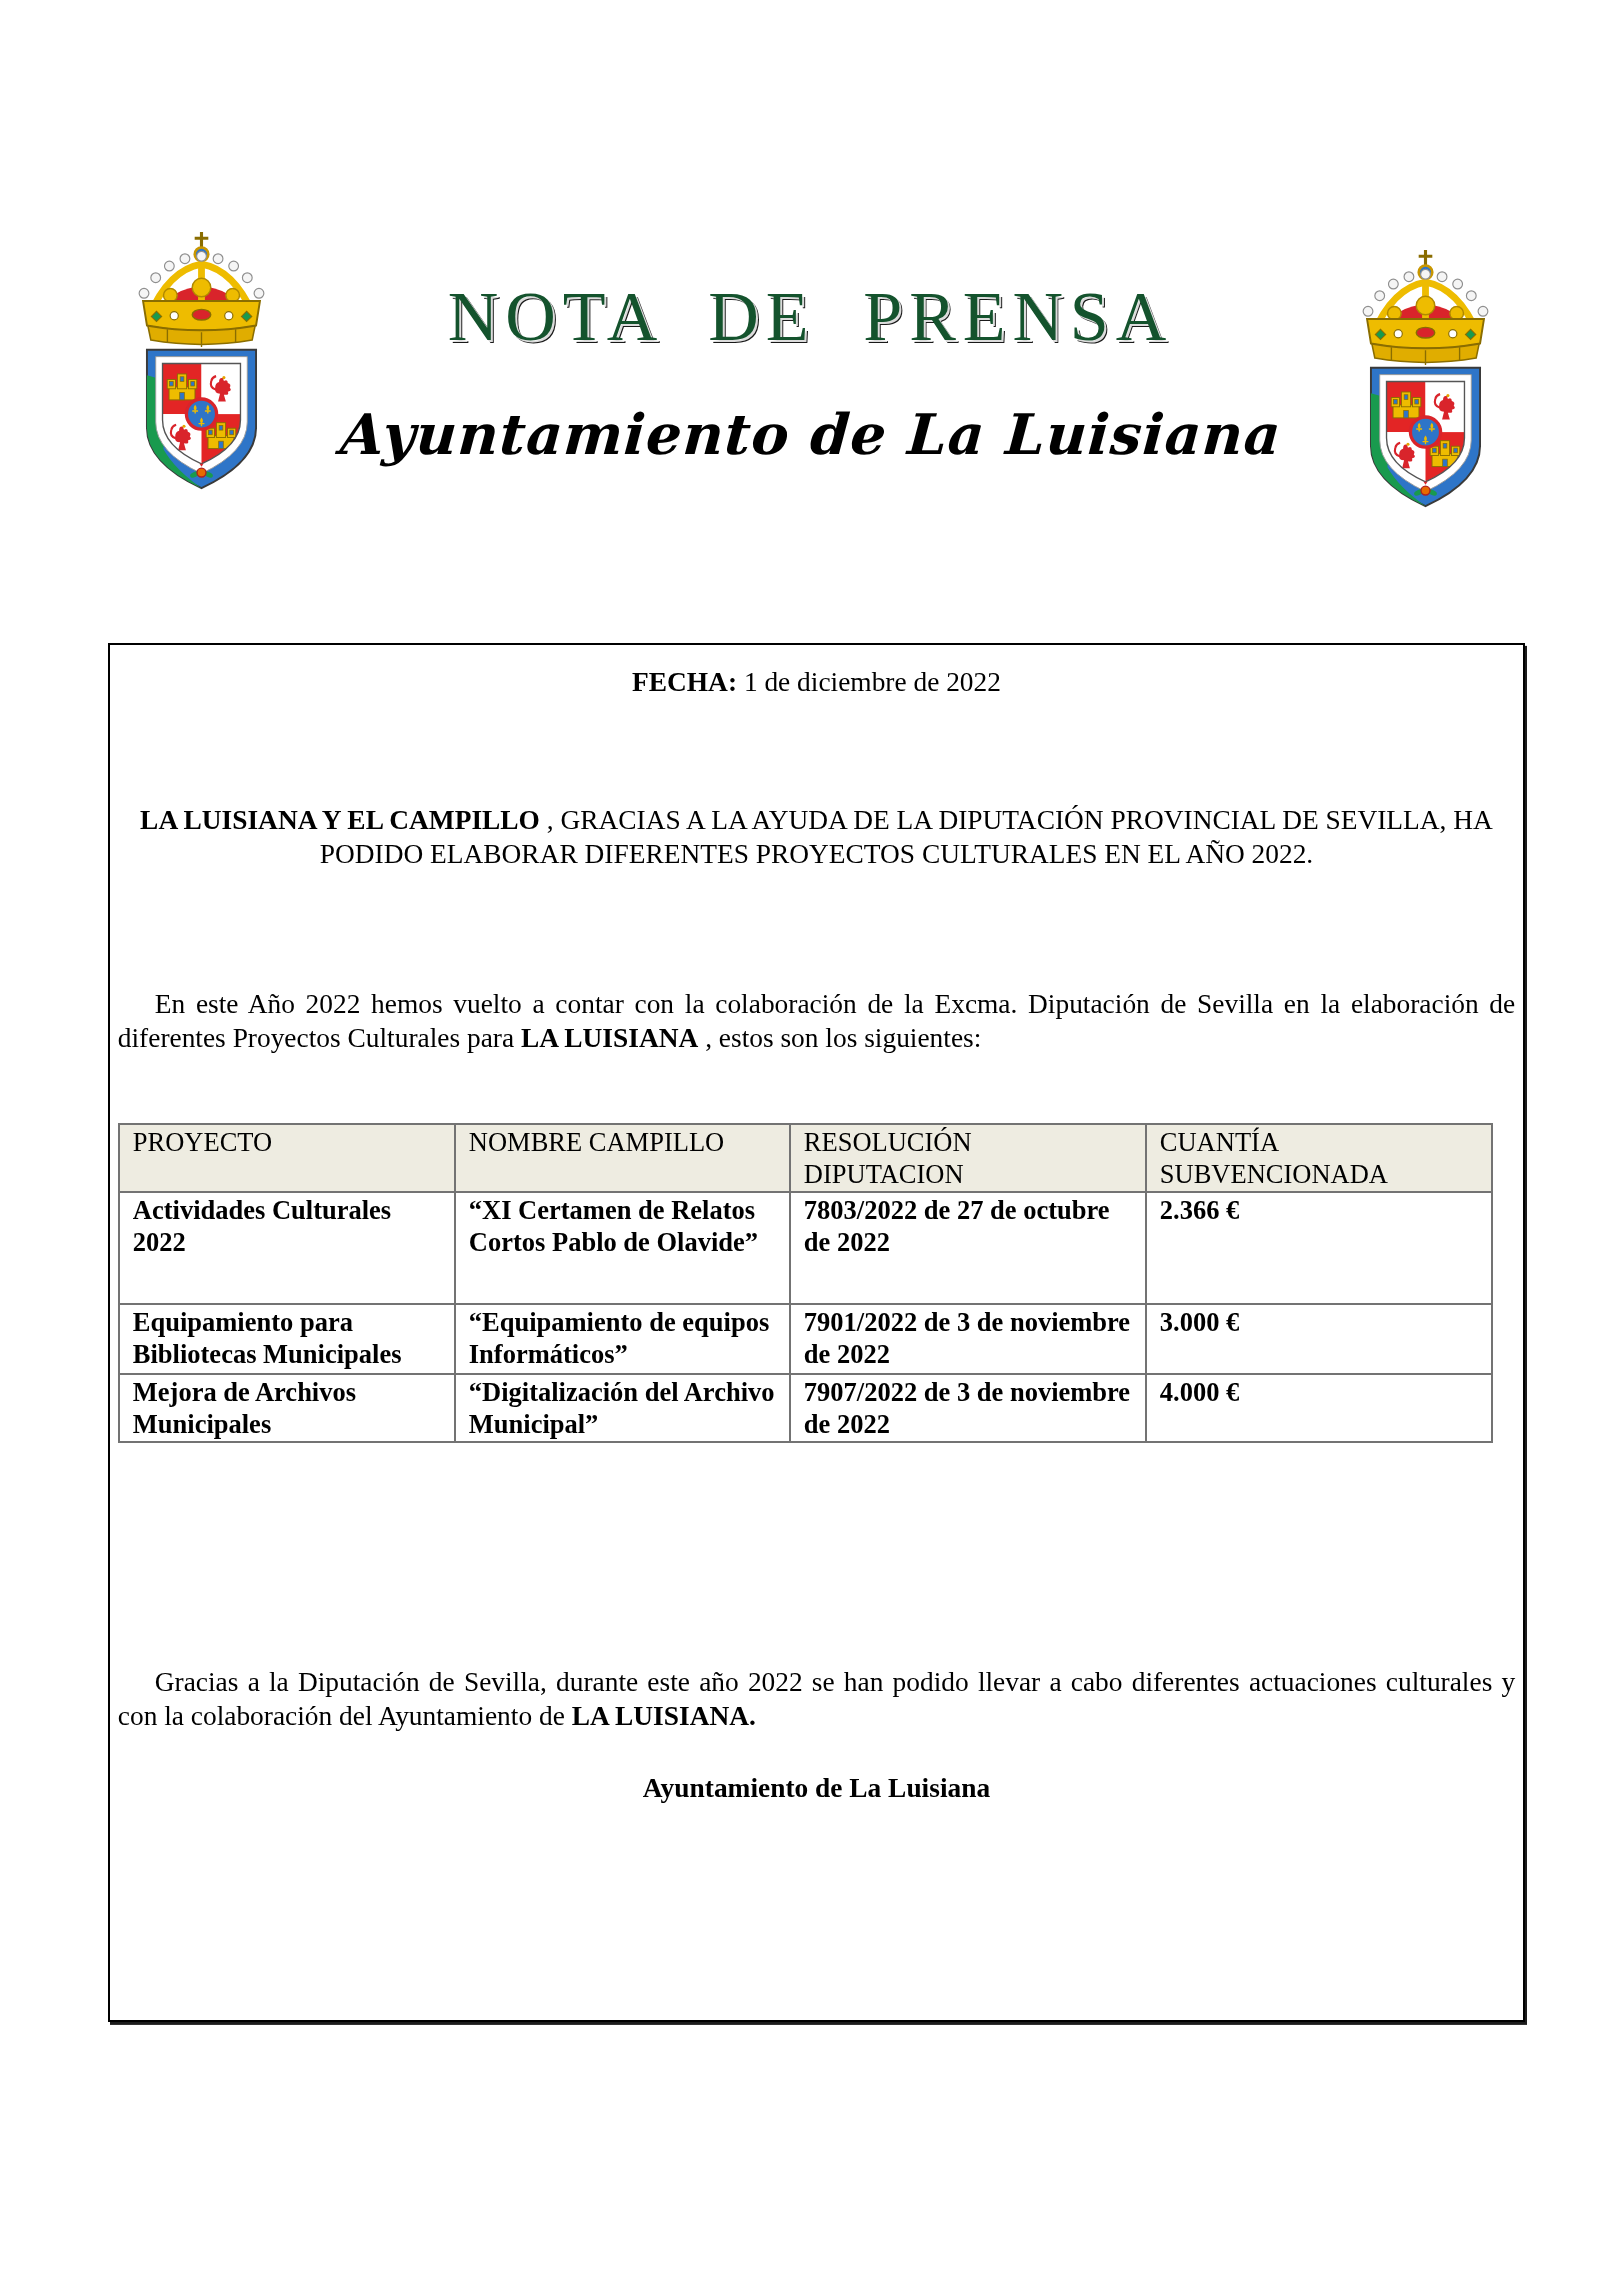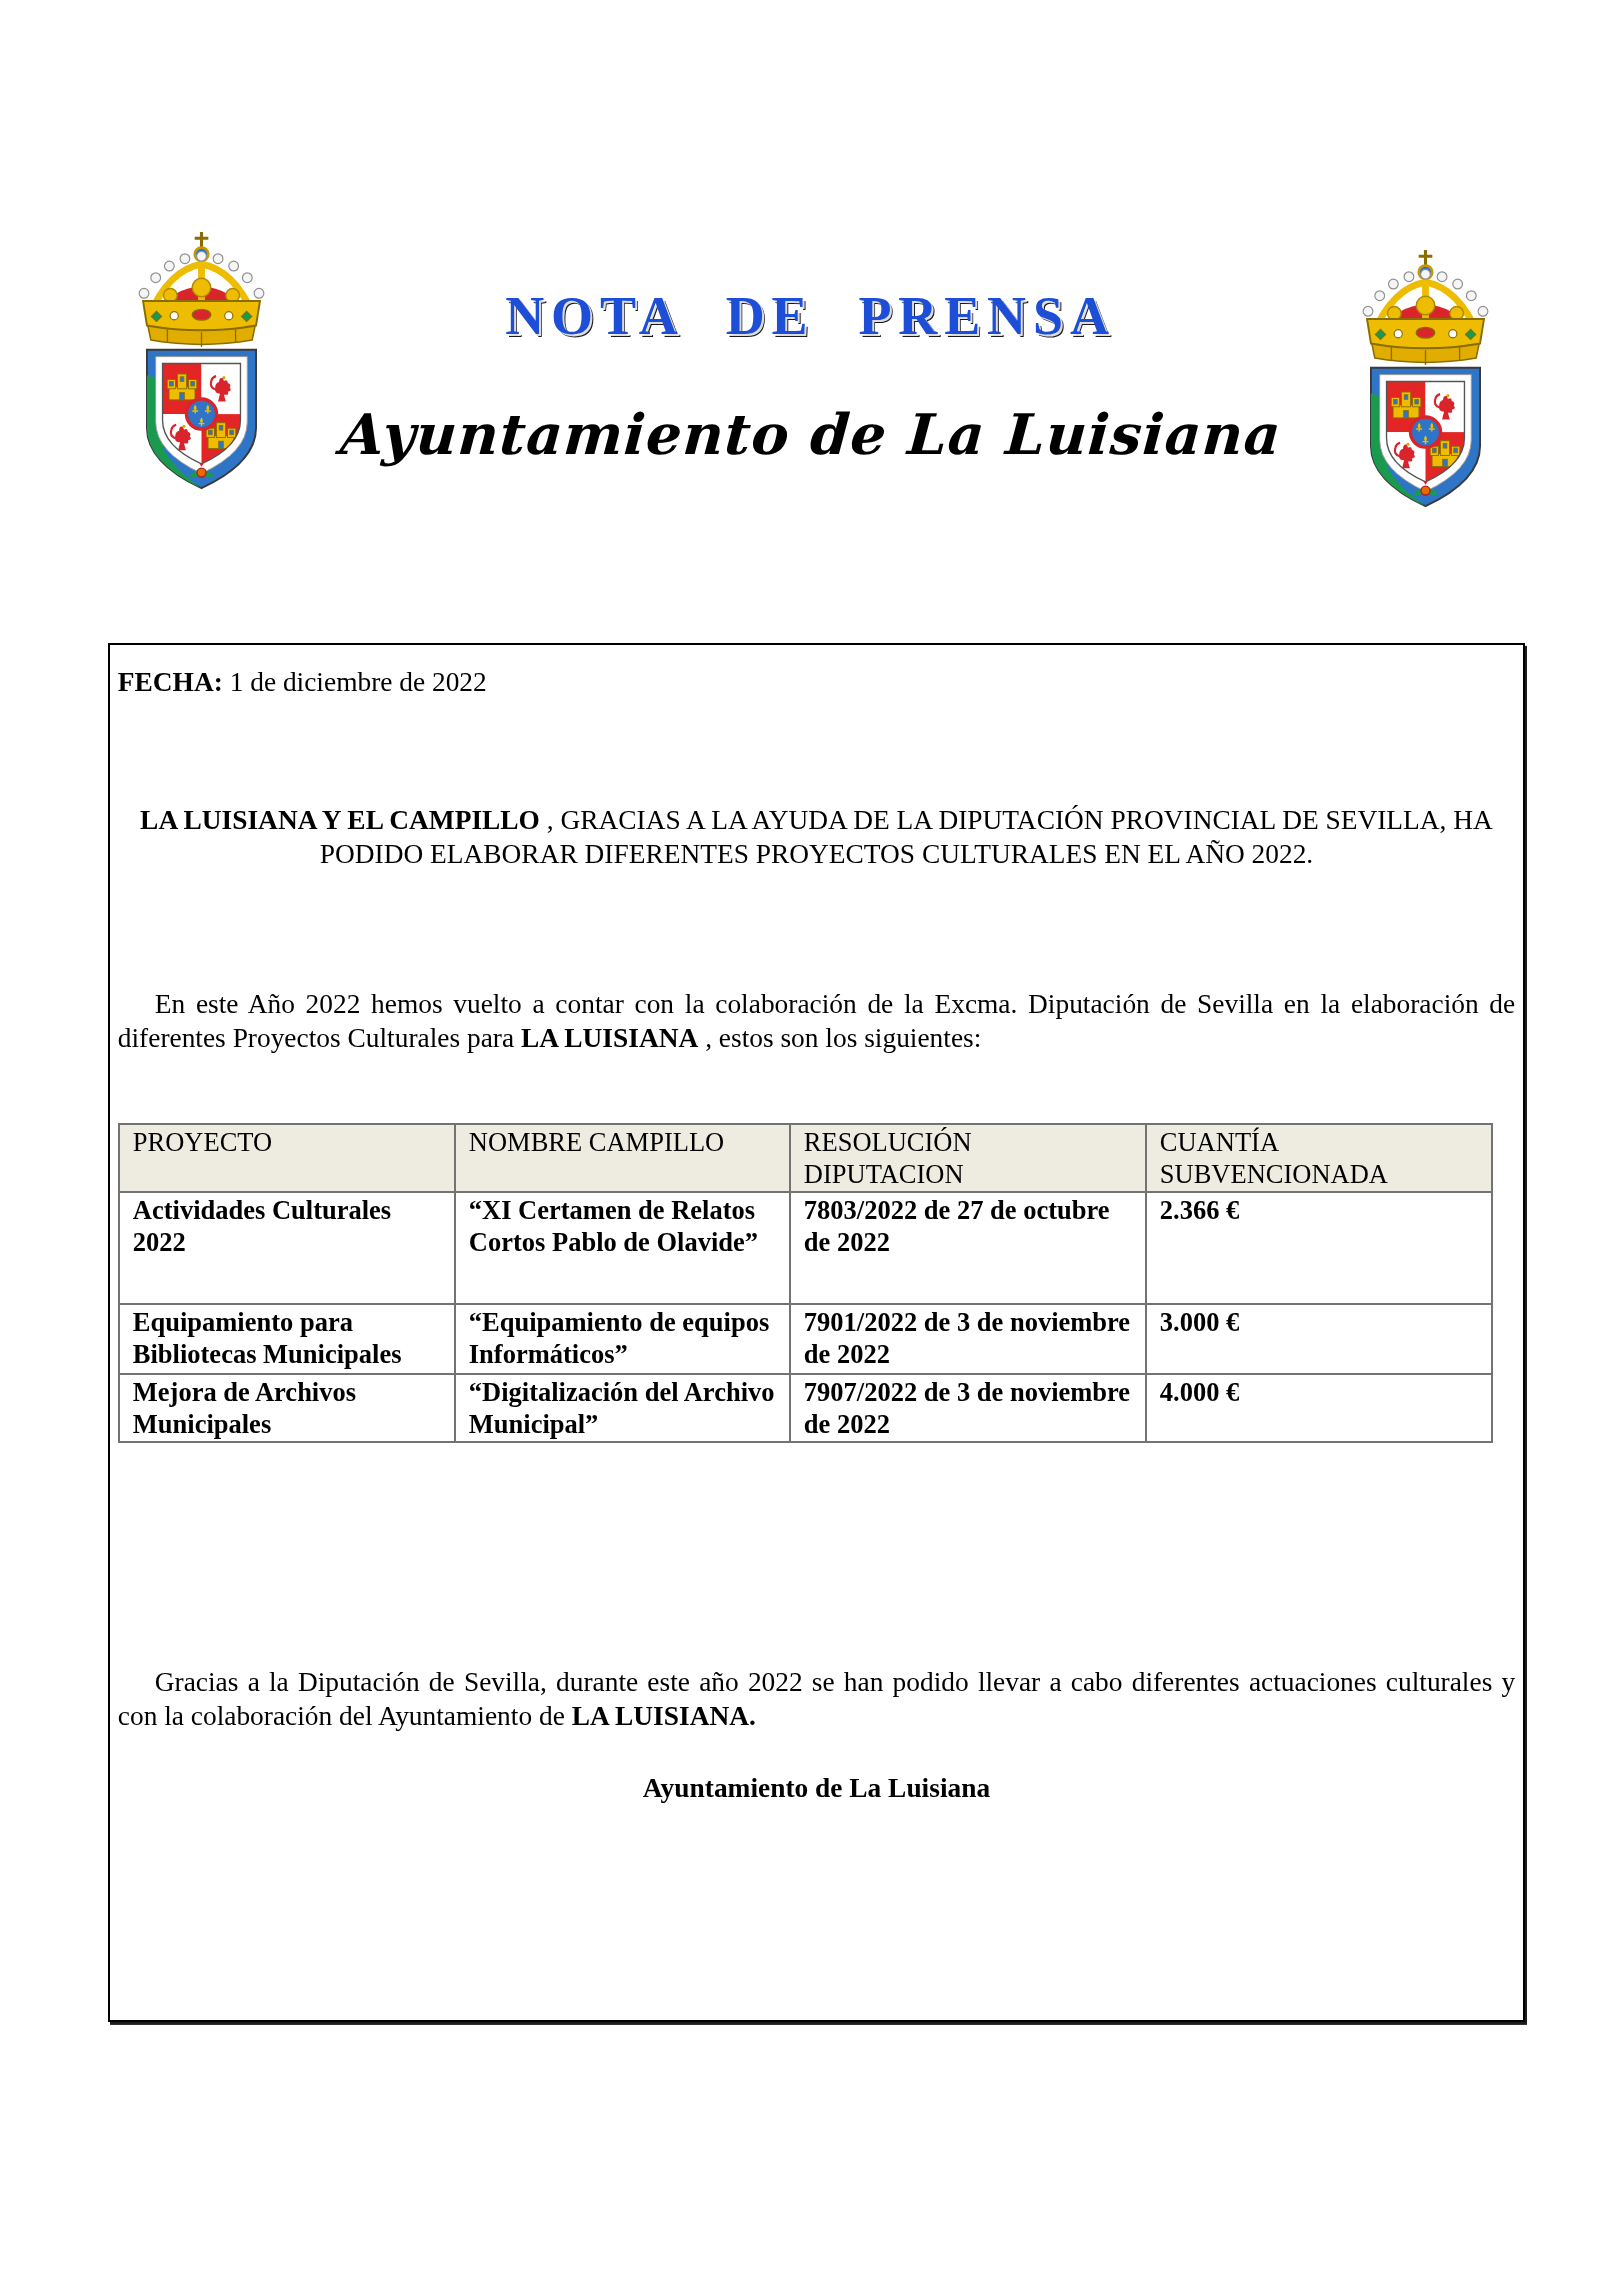--- a/index.html
+++ b/index.html
@@ -8,36 +8,36 @@
     width:1621px; height:2293px; position:relative; overflow:hidden;
     font-family:"Liberation Serif", serif; color:#000;
   }
   
   .doc-header { position:relative; height:643px; }
   .emblem { position:absolute; width:157px; height:265px; }
   .emblem-left  { left:123px; top:229px; }
   .emblem-right { left:1347px; top:247px; }
   .title-block { position:absolute; top:282px; left:50%; transform:translateX(-50%); width:961px; text-align:center; }
   .doc-title {
-    font-family:"Liberation Serif", serif; font-weight:700; font-size:54px; line-height:69px;
-    letter-spacing:6.9px; word-spacing:23.5px; color:#1d4ed8;
+    font-family:"Liberation Serif", serif; font-weight:400; font-size:70px; line-height:69px;
+    letter-spacing:6.9px; word-spacing:23.5px; color:#14532d;
     text-shadow:2px 2px 0 rgba(255,255,255,.85), 2.9px 2.9px 0 rgba(0,0,0,.9);
   }
   .doc-subtitle {
     margin-top:53px; font-family:"DejaVu Serif", serif; font-style:italic; font-weight:700;
     font-size:56px; line-height:61px; letter-spacing:1px; transform:skewX(-4deg);
   }
   
   .doc-box {
     margin-left:108px; width:1417px; height:1379px;
     border:2.9px solid #000; box-shadow:2px 2.9px 0 #1c1c1c;
     padding:19.6px 7.8px 0 7.8px;
   }
   .doc-box p { font-size:27.4px; line-height:34px; }
-  .fecha { }
+  .fecha { text-align:center; }
   .lead  { text-align:center; margin-top:104px; }
   .intro { text-align:justify; margin-top:116px; text-indent:37px; }
   .closing { text-align:justify; margin-top:222px; text-indent:37px; }
   .sig { text-align:center; font-weight:700; }
   .sig1 { margin-top:86px; }
   .sig2 { margin-top:38px; }
   b, strong { font-weight:700; }
   
   table.projects { border-collapse:collapse; margin-top:68px; width:1373px; table-layout:fixed; }
   .projects th, .projects td {

